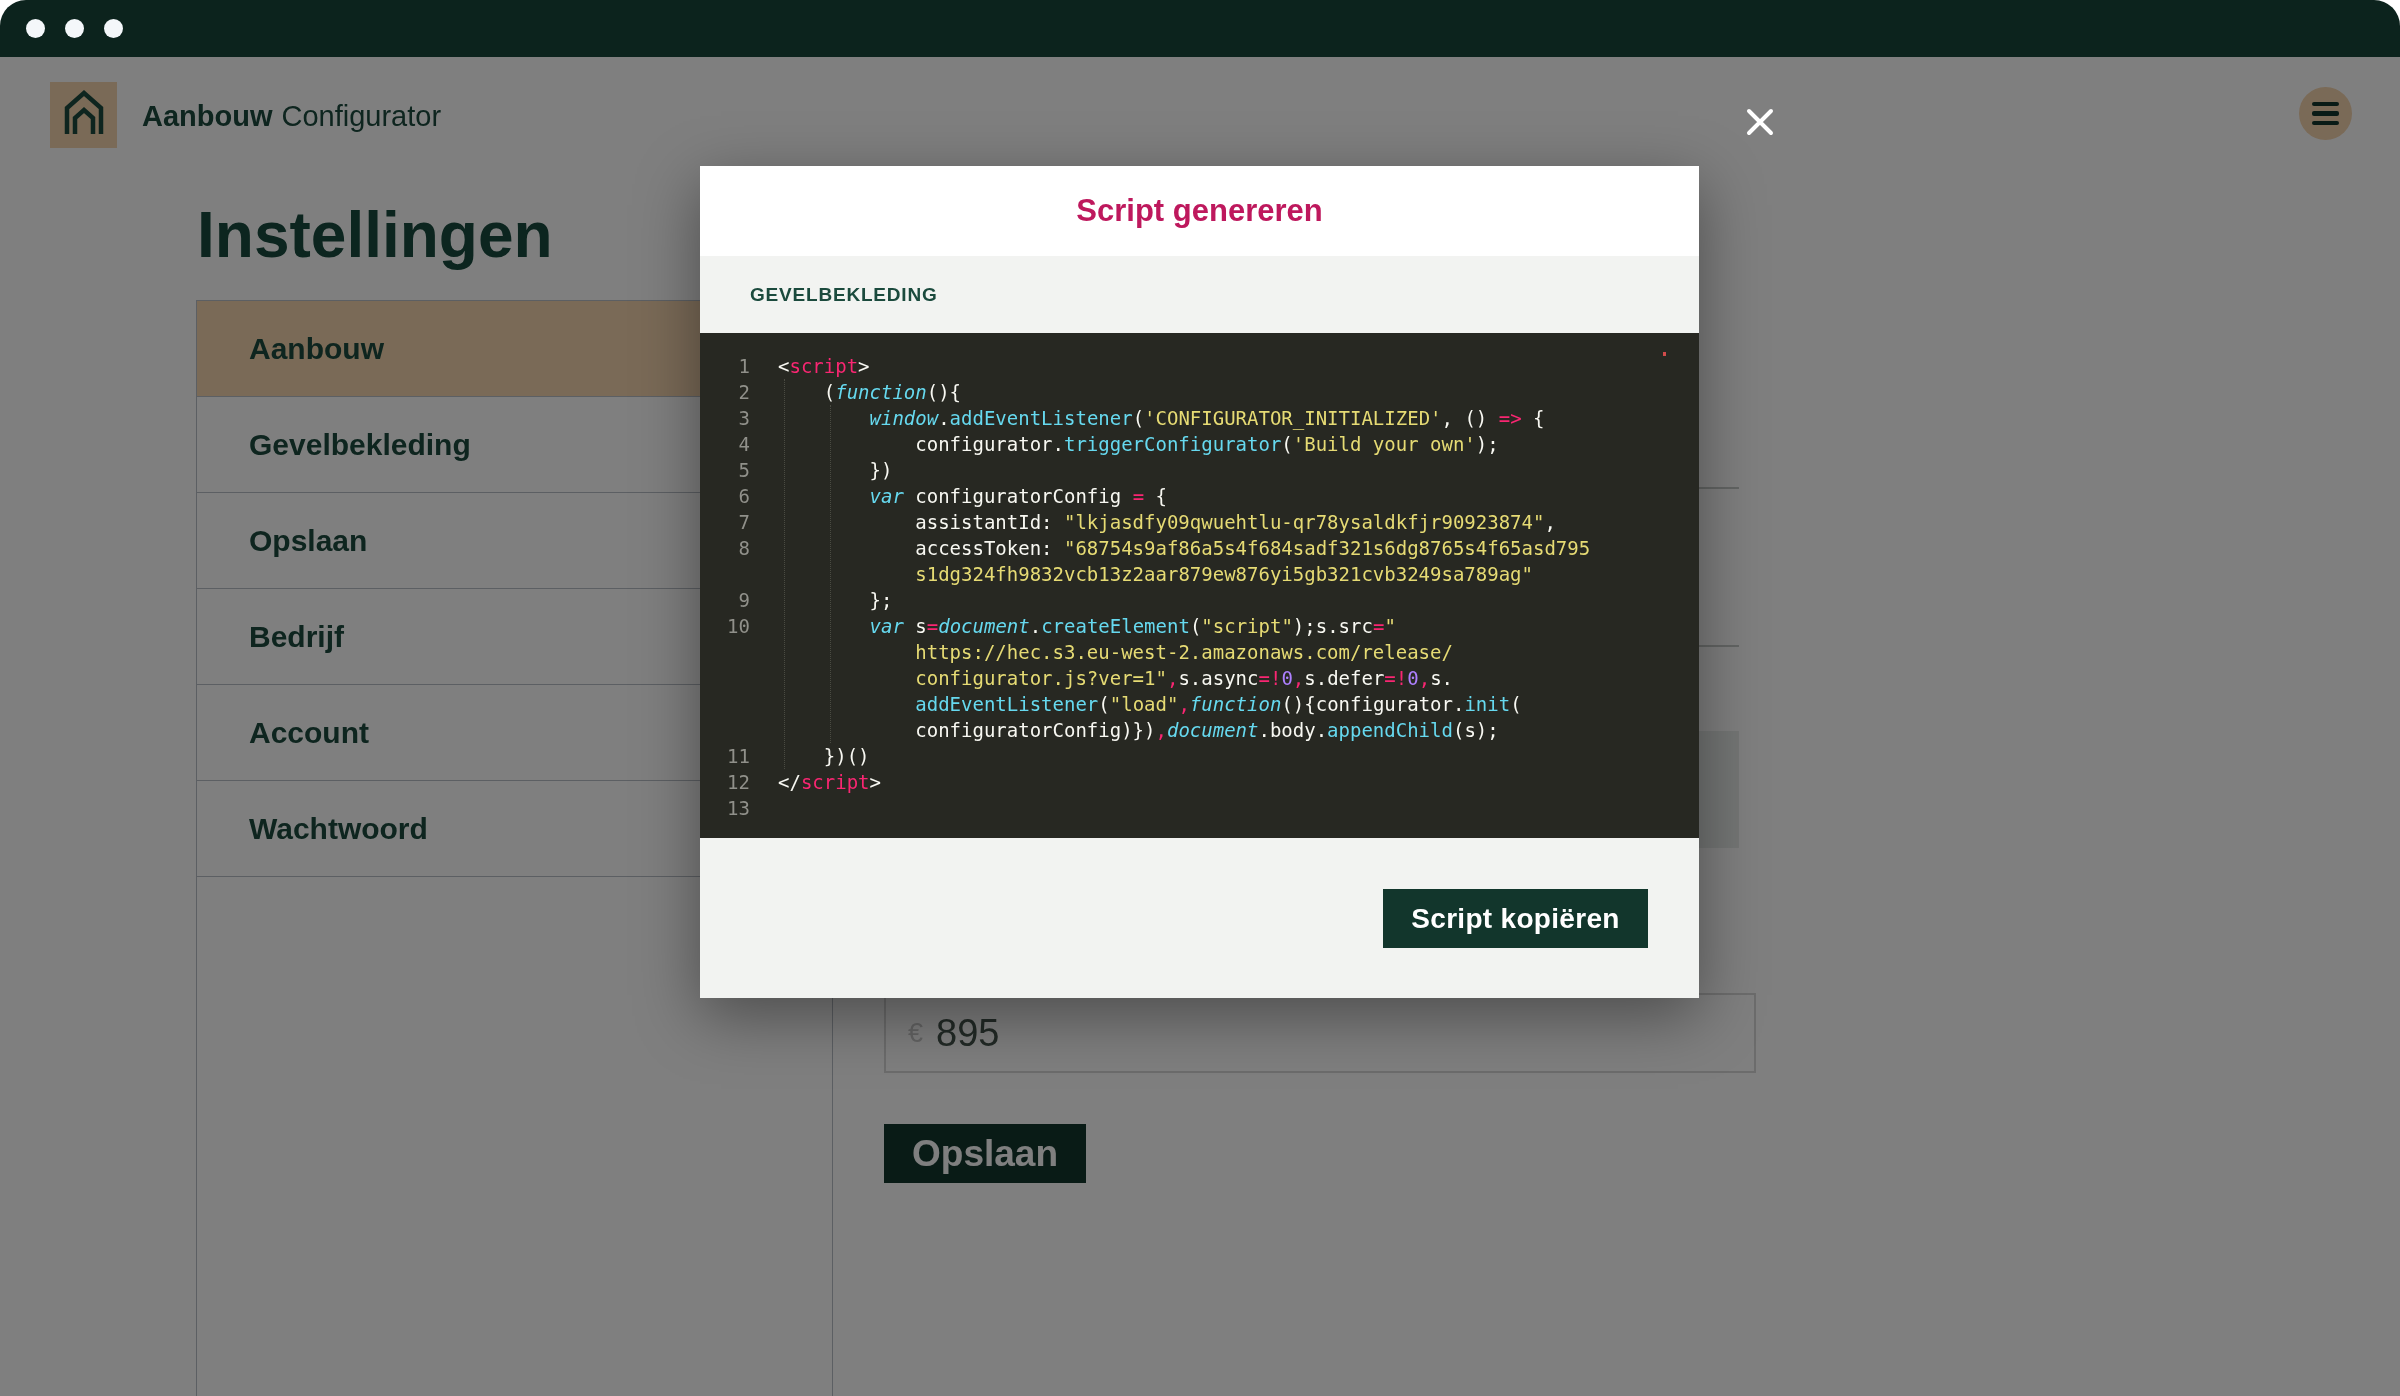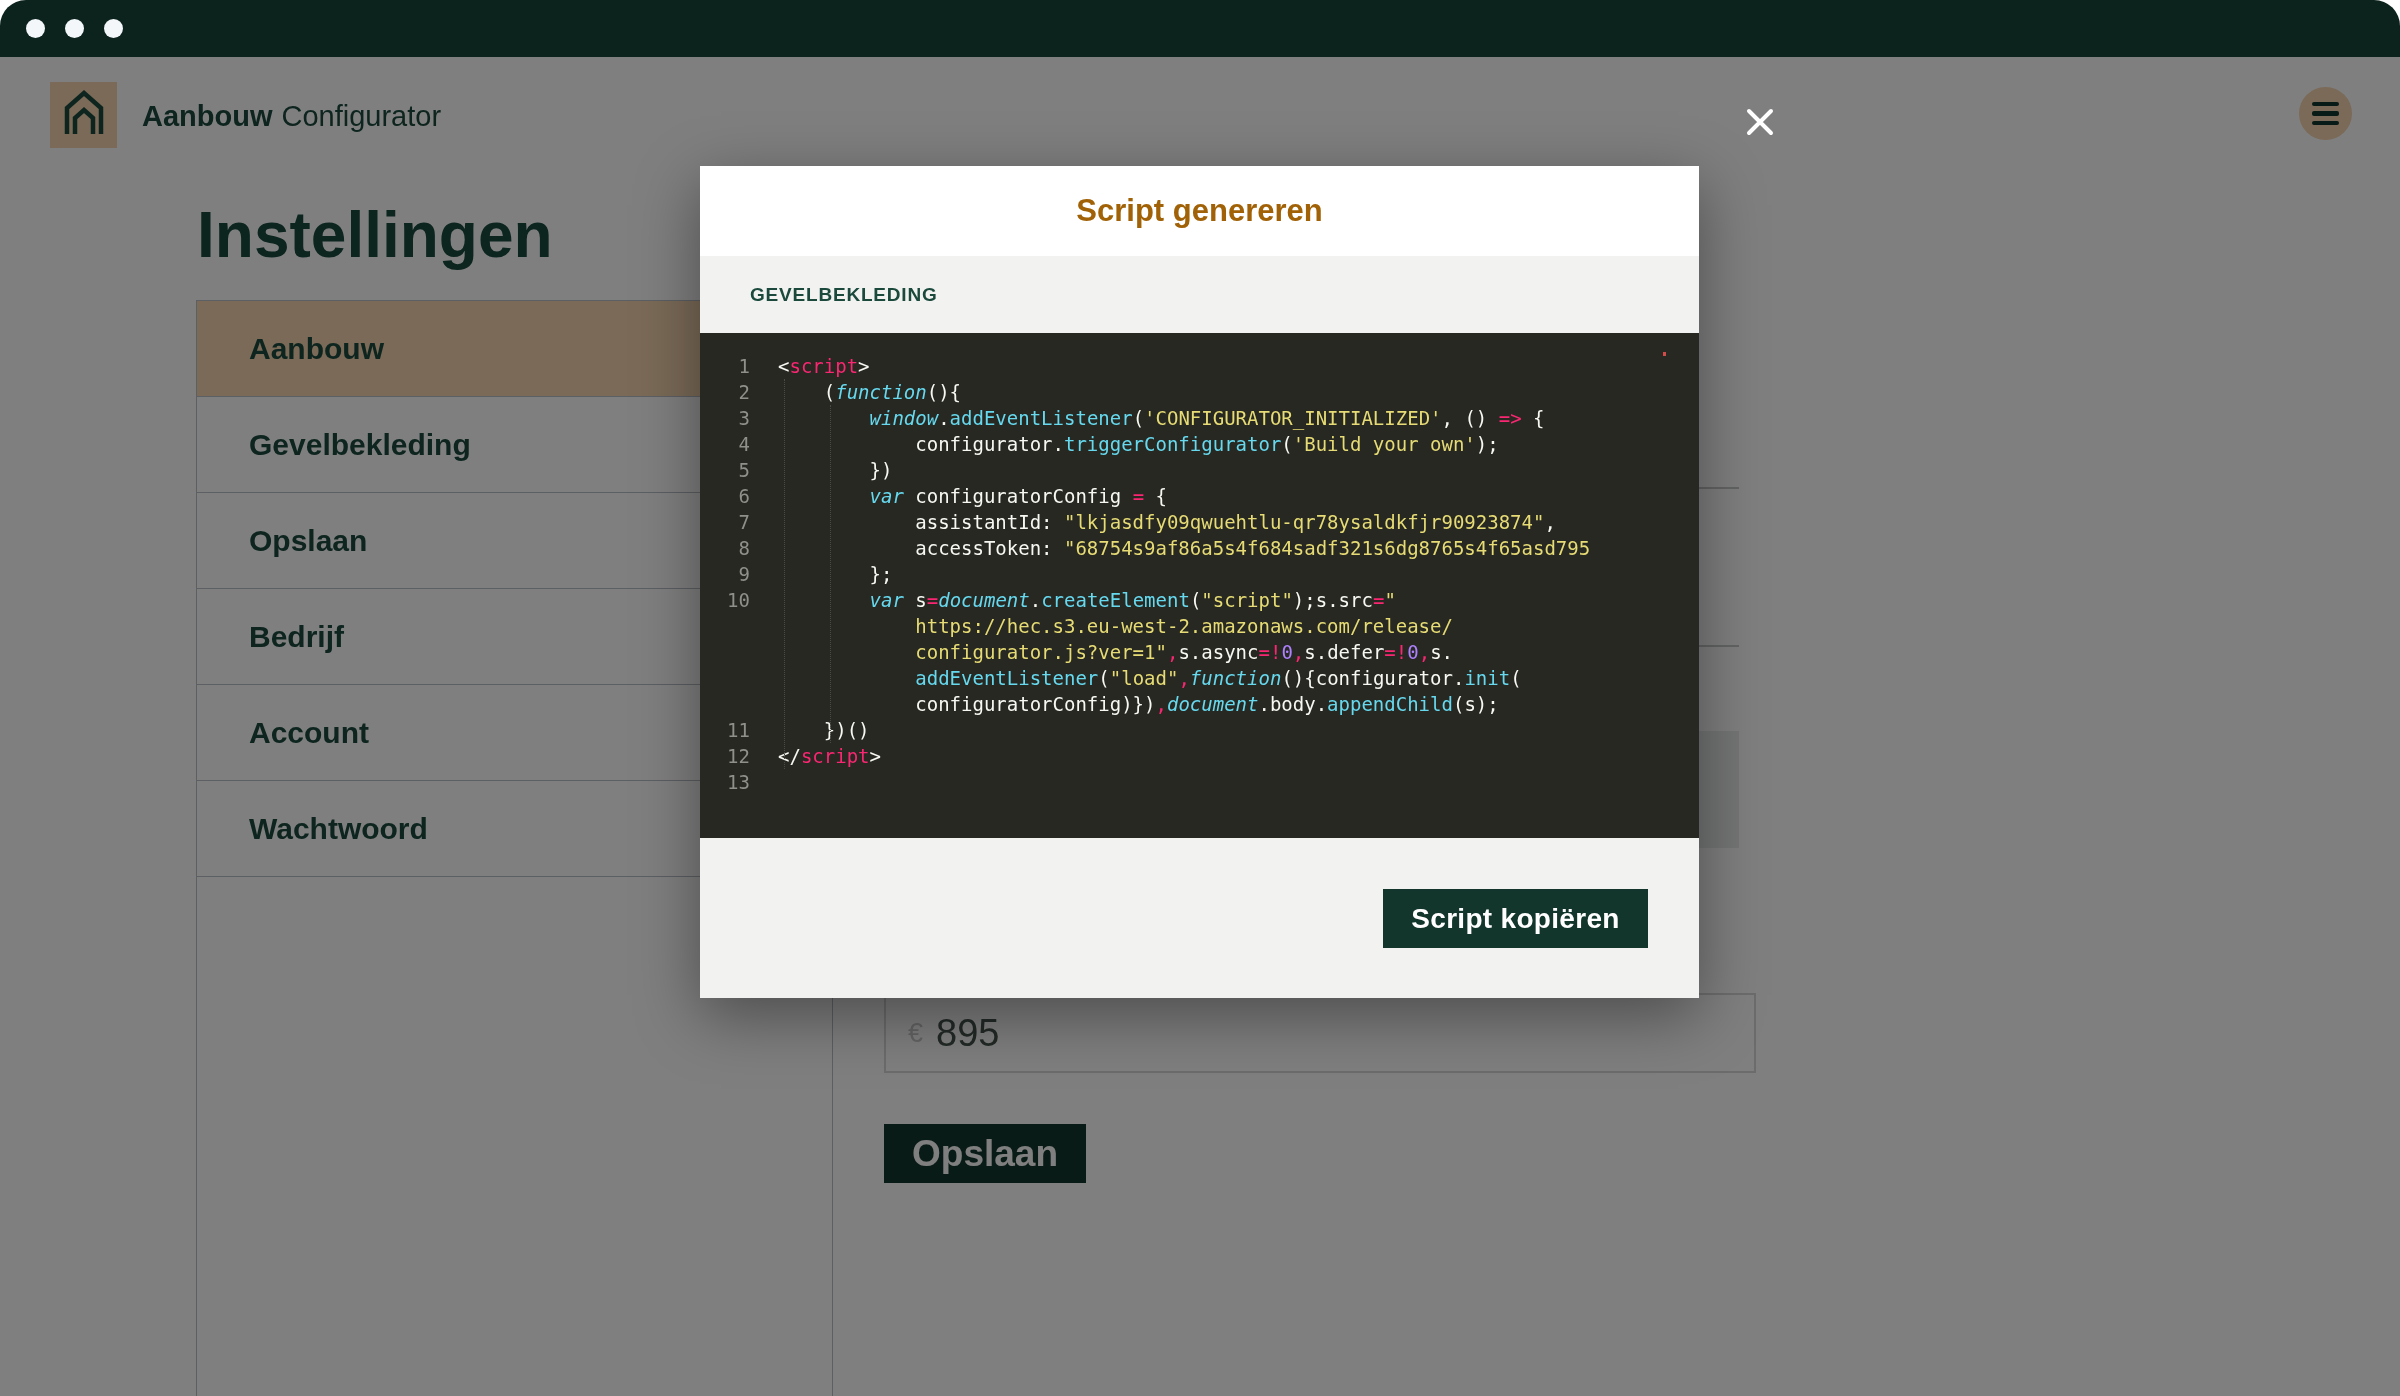--- a/index.html
+++ b/index.html
@@ -44,21 +44,21 @@
   .save-btn{position:absolute;left:884px;top:1067px;width:202px;height:59px;border:none;background:#12362c;
     color:#ffffff;font-size:37px;font-weight:700;font-family:"Liberation Sans",sans-serif;cursor:pointer;}
 
   
   .overlay{position:absolute;left:0;top:57px;width:2400px;height:1339px;background:rgba(0,0,0,0.5);z-index:10;}
 
   
   .modal{position:absolute;left:700px;top:166px;width:999px;height:832px;z-index:30;
     box-shadow:0 18px 60px rgba(0,0,0,0.40);}
   .m-title{height:90px;background:#ffffff;display:flex;align-items:center;justify-content:center;
-    font-size:31px;font-weight:600;color:#a16207;}
+    font-size:31px;font-weight:600;color:#be185d;}
   .m-band{height:77px;background:#f2f3f1;display:flex;align-items:center;padding-left:50px;box-sizing:border-box;}
   .m-band span{font-size:19px;font-weight:700;letter-spacing:0.8px;color:#1b4a3d;}
   .code{position:relative;height:505px;background:#272822;box-sizing:border-box;padding-top:20px;overflow:hidden;}
   .crow{display:flex;line-height:26px;font-family:"DejaVu Sans Mono",monospace;font-size:19px;}
   .ln{flex:none;width:50px;margin-right:28px;text-align:right;color:#90908a;user-select:none;}
   .ct{white-space:pre;color:#f8f8f2;}
   .ct .w{color:#f8f8f2;}
   .ct .p{color:#f92672;}
   .ct .c{color:#66d9ef;}
   .ct .ci{color:#66d9ef;font-style:italic;}
@@ -196,20 +196,21 @@
           <div class="crow">
             <span class="ln">7</span>
             <span class="ct"><span class="w">            assistantId: </span><span class="y">"lkjasdfy09qwuehtlu-qr78ysaldkfjr90923874"</span><span class="w">,</span></span>
           </div>
           <div class="crow">
             <span class="ln">8</span>
             <span class="ct"><span class="w">            accessToken: </span><span class="y">"68754s9af86a5s4f684sadf321s6dg8765s4f65asd795</span></span>
           </div>
           <div class="crow">
             <span class="ln"></span>
+            <span class="ct"><span class="w">            </span><span class="y">s1dg324fh9832vcb13z2aar879ew876yi5gb321cvb3249sa789ag"</span></span>
           </div>
           <div class="crow">
             <span class="ln">9</span>
             <span class="ct"><span class="w">        };</span></span>
           </div>
           <div class="crow">
             <span class="ln">10</span>
             <span class="ct"><span class="w">        </span><span class="ci">var</span><span class="w"> s</span><span class="p">=</span><span class="ci">document</span><span class="w">.</span><span class="c">createElement</span><span class="w">(</span><span class="y">"script"</span><span class="w">);s.src</span><span class="p">=</span><span class="y">"</span></span>
           </div>
           <div class="crow">

